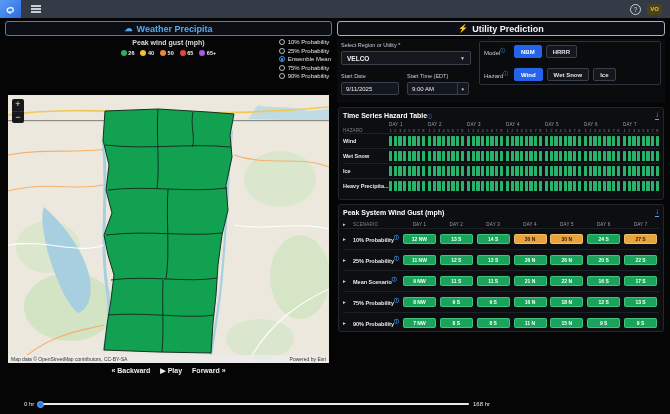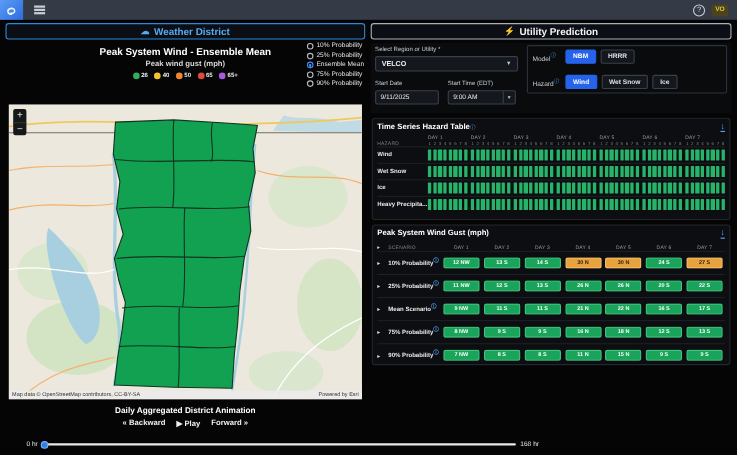--- a/index.html
+++ b/index.html
@@ -149,25 +149,24 @@
     </div>
   <div class="topbar-right">
     <div class="help-circle">?</div>
     <div class="avatar">VO</div>
   </div>
 </div>
 
 <div class="panel panel-left">
   <div class="hdr-btn blue">
     <span class="ic">☁</span>
-    <span>Weather District</span>
+    <span>Weather Precipita</span>
   </div>
 
   <div class="lp-head">
-    <div class="lp-title">Peak System Wind - Ensemble Mean</div>
     <div class="lp-sub">Peak wind gust (mph)</div>
     <div class="legend">
         <span class="lg-item">
           <span class="lg-dot" style="background: rgb(46, 174, 93);"></span>
           <span class="lg-lbl">26</span>
         </span>
         <span class="lg-item">
           <span class="lg-dot" style="background: rgb(242, 193, 46);"></span>
           <span class="lg-lbl">40</span>
         </span>
@@ -255,21 +254,20 @@
     <div class="zoom-ctl">
       <div class="zoom-btn">+</div>
       <div class="zoom-btn">−</div>
     </div>
     <div class="attr-bar">
       <span class="attr-txt">Map data © OpenStreetMap contributors, CC-BY-SA</span>
       <span class="attr-txt">Powered by Esri</span>
     </div>
   </div>
 
-  <div class="anim-title">Daily Aggregated District Animation</div>
   <div class="play-row">
     <span class="play-btn">« Backward</span>
     <span class="play-btn">▶ Play</span>
     <span class="play-btn">Forward »</span>
   </div>
 </div>
 
 <div class="timeline">
   <span class="tl-lbl">0 hr</span>
   <div class="tl-track">

